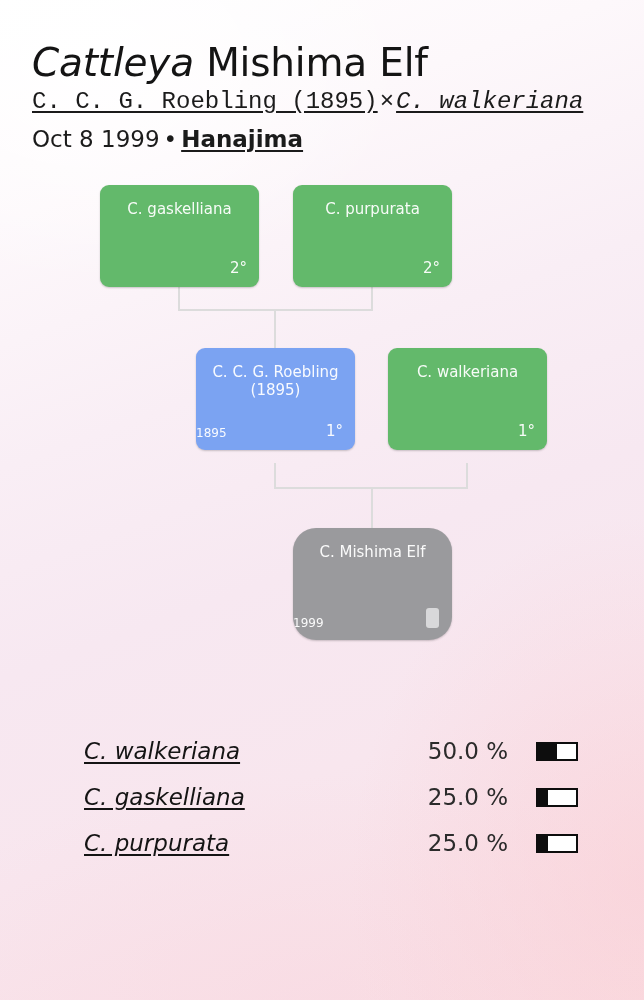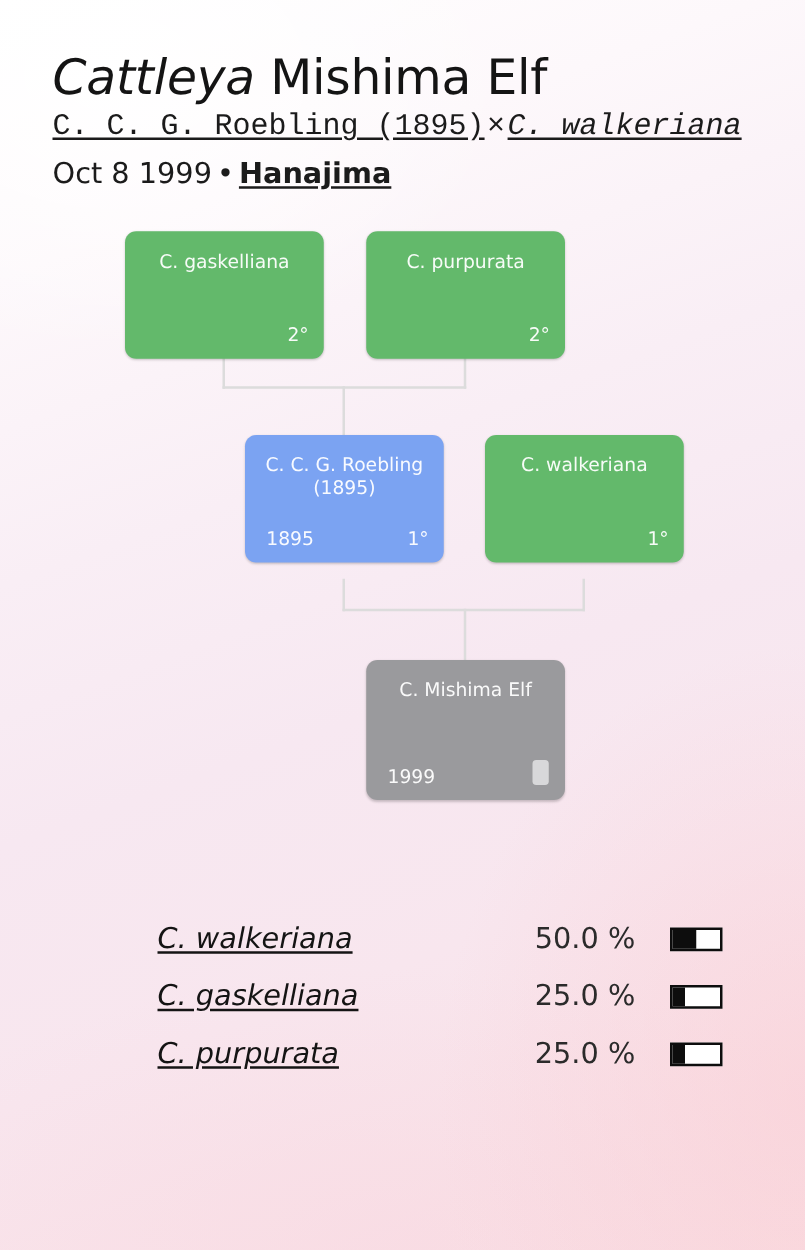--- a/index.html
+++ b/index.html
@@ -31,21 +31,21 @@
   #page::before{
     content:"";
     position:absolute;
     inset:0;
     background:
       radial-gradient(ellipse 520px 360px at 14% 6%, rgba(255,255,255,0.96) 0%, rgba(255,255,255,0.0) 62%),
       radial-gradient(ellipse 420px 520px at 100% 88%, rgba(250,205,212,0.55) 0%, rgba(250,205,212,0) 70%),
       radial-gradient(ellipse 600px 300px at 50% 100%, rgba(248,214,224,0.45) 0%, rgba(248,214,224,0) 75%);
     pointer-events:none;
   }
-  #page > * { position: relative; padding-left: 42px; }
+  #page > * { position: relative; }
 
   
   .header { padding: 42px 0 0 32px; }
   .title {
     font-size: 39px;
     line-height: 1.08;
     color: #141414;
     font-weight: 400;
     letter-spacing: -0.2px;
     white-space: nowrap;
@@ -97,23 +97,23 @@
     top: 15px;
     left: 8px;
     right: 8px;
     text-align: center;
     font-size: 15px;
     line-height: 1.22;
     color: rgba(255,255,255,0.95);
   }
   .node .yr {
     position: absolute;
-    left: 17px;
+    left: 0;
     bottom: 10px;
-    font-size: 15px;
+    font-size: 12px;
     color: rgba(255,255,255,0.95);
   }
   .node .deg {
     position: absolute;
     right: 12px;
     bottom: 10px;
     font-size: 15px;
     color: rgba(255,255,255,0.95);
   }
   .node .badge {
@@ -228,21 +228,21 @@
       <div class="nm">C. C. G. Roebling (1895)</div>
       <div class="yr">1895</div>
       <div class="deg">1°</div>
     </div>
 
     <div class="node green" style="left:388px; top:178px; width:159px; height:102px;">
       <div class="nm">C. walkeriana</div>
       <div class="deg">1°</div>
     </div>
 
-    <div class="node gray" style="left:293px; top:358px; width:159px; height:112px;">
+    <div class="node gray" style="left:293px; top:358px; width:159px; height:112px;border-radius:23px;">
       <div class="nm">C. Mishima Elf</div>
       <div class="yr">1999</div>
       <div class="badge"></div>
     </div>
   </div>
 
   <div class="ancestry">
 
     <div class="anc-list">
 

